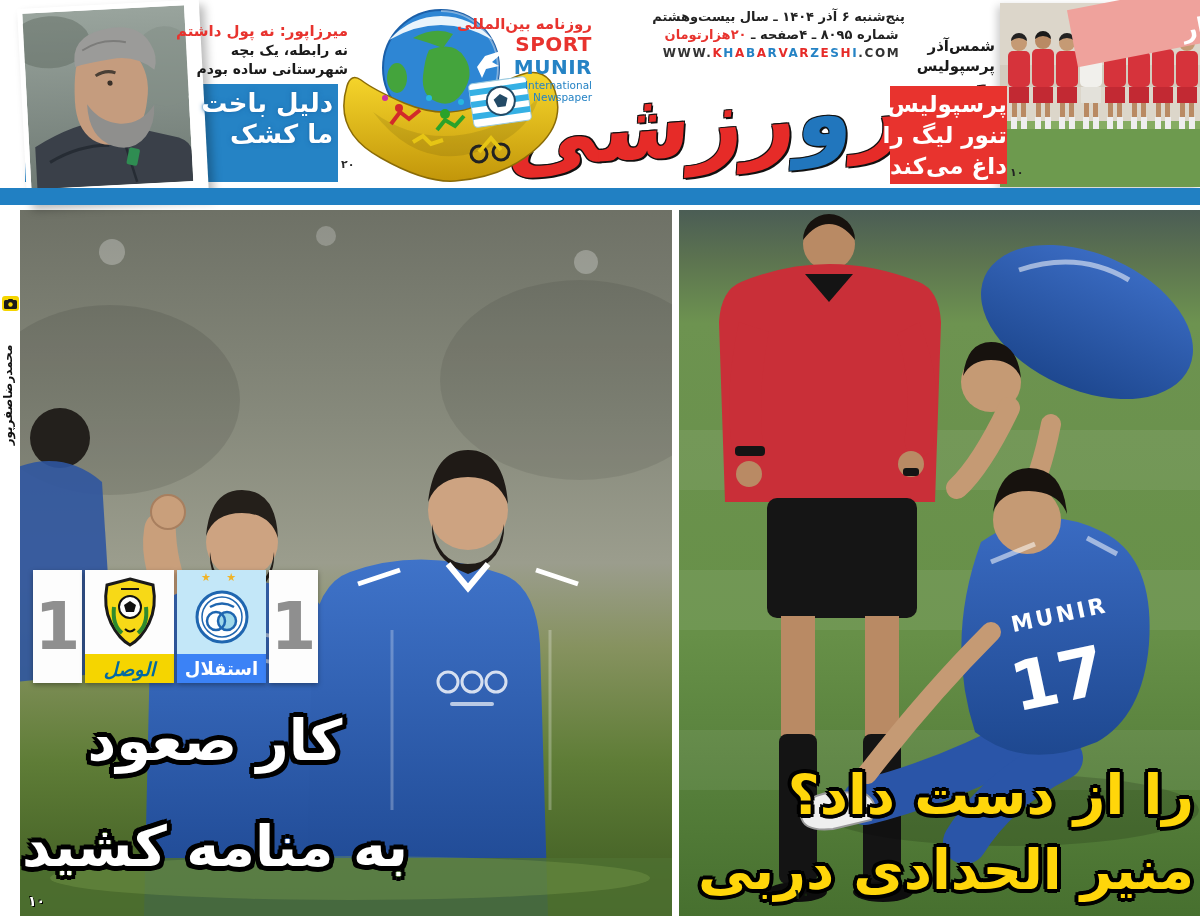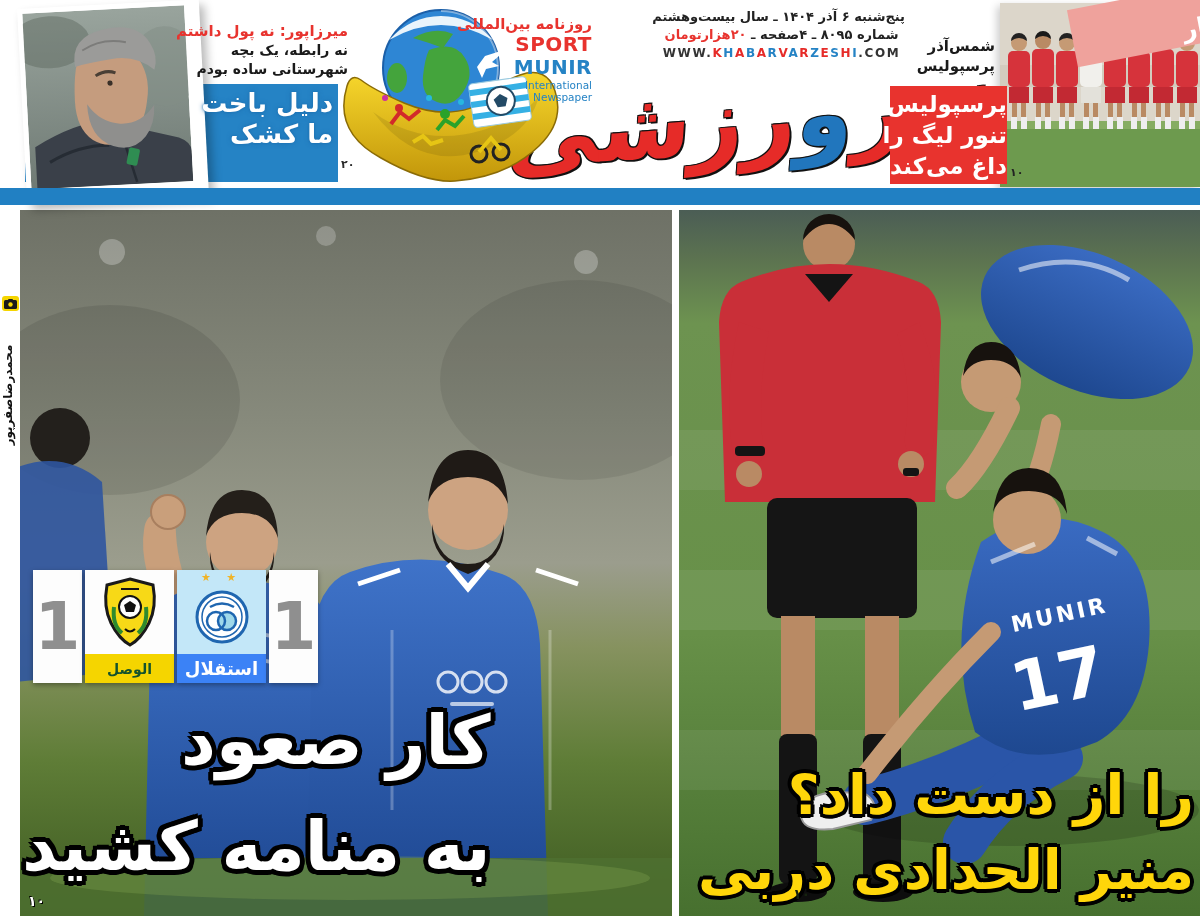--- a/index.html
+++ b/index.html
@@ -62,27 +62,27 @@
   .score-panel{width:49px;height:113px;background:#fdfdfd;display:flex;align-items:center;
       justify-content:center;font-size:66px;font-weight:bold;color:#8f8f8f;
       box-shadow:0 2px 5px rgba(0,0,0,.35);}
   .team-panel{width:89px;height:113px;display:flex;flex-direction:column;
       box-shadow:0 2px 5px rgba(0,0,0,.35);}
   .team-crest{flex:1;display:flex;align-items:center;justify-content:center;position:relative;}
   .team-panel.alwasl .team-crest{background:#fdfdfd;}
   .team-panel.esteghlal .team-crest{background:#c3e7f8;}
   .team-strip{height:29px;display:flex;align-items:center;justify-content:center;
       font-weight:bold;direction:rtl;}
-  .team-panel.alwasl .team-strip{background:#f5d500;color:#14532d;font-size:14px;}
+  .team-panel.alwasl .team-strip{background:#f5d500;color:#0369a1;font-size:19px;font-style:italic;}
   .team-panel.esteghlal .team-strip{background:#3b82f6;color:#fff;font-size:18px;}
   .stars{position:absolute;top:1px;left:0;right:0;text-align:center;color:#f0b429;
       font-size:11px;letter-spacing:6px;}
   
-  .headline-left{left:22px;top:688px;z-index:3;direction:rtl;text-align:right;
-      font-size:68px;font-weight:bold;color:#fff;line-height:106px;white-space:nowrap;
+  .headline-left{left:22px;top:688px;z-index:3;direction:rtl;text-align:center;
+      font-size:56px;font-weight:bold;color:#fff;line-height:106px;white-space:nowrap;
       text-shadow:-4px -4px 0 #000,4px -4px 0 #000,-4px 4px 0 #000,4px 4px 0 #000,
                   -5px 0 0 #000,5px 0 0 #000,0 -5px 0 #000,0 5px 0 #000;}
   .headline-right{right:6px;top:758px;z-index:3;direction:rtl;text-align:right;
       font-size:55px;font-weight:bold;color:#ffd60a;line-height:75px;white-space:nowrap;
       text-shadow:-3px -3px 0 #000,3px -3px 0 #000,-3px 3px 0 #000,3px 3px 0 #000,
                   -4px 0 0 #000,4px 0 0 #000,0 -4px 0 #000,0 4px 0 #000;}
   .marker-main-left{left:28px;top:893px;color:#fff;font-size:14px;
       text-shadow:1px 1px 0 #000,-1px -1px 0 #000;z-index:4;}
   .marker-main-right{left:793px;top:886px;color:#15220f;font-size:14px;z-index:4;}
 </style>

